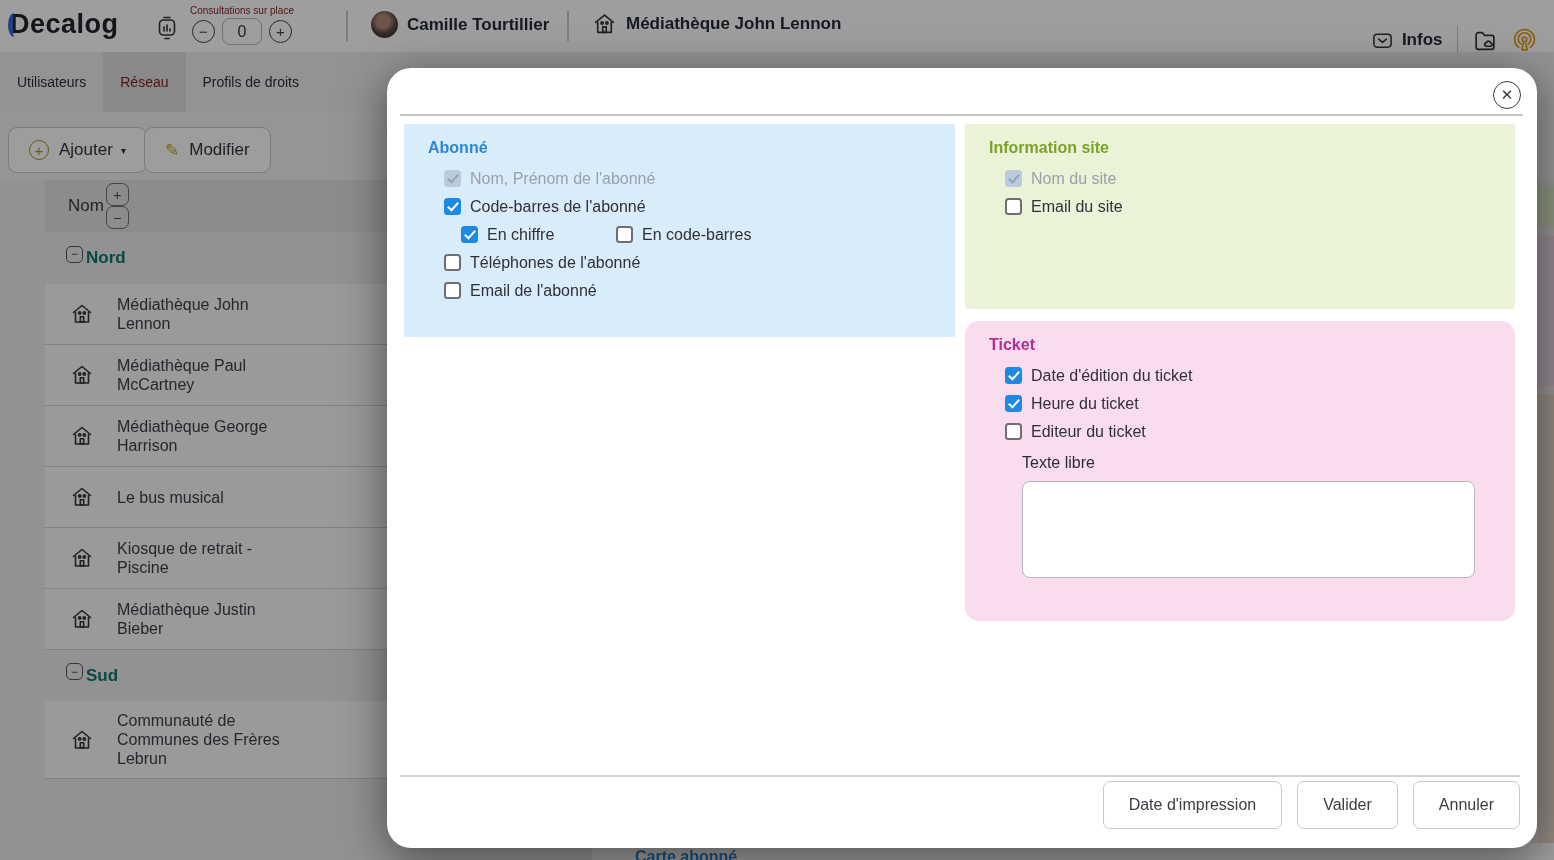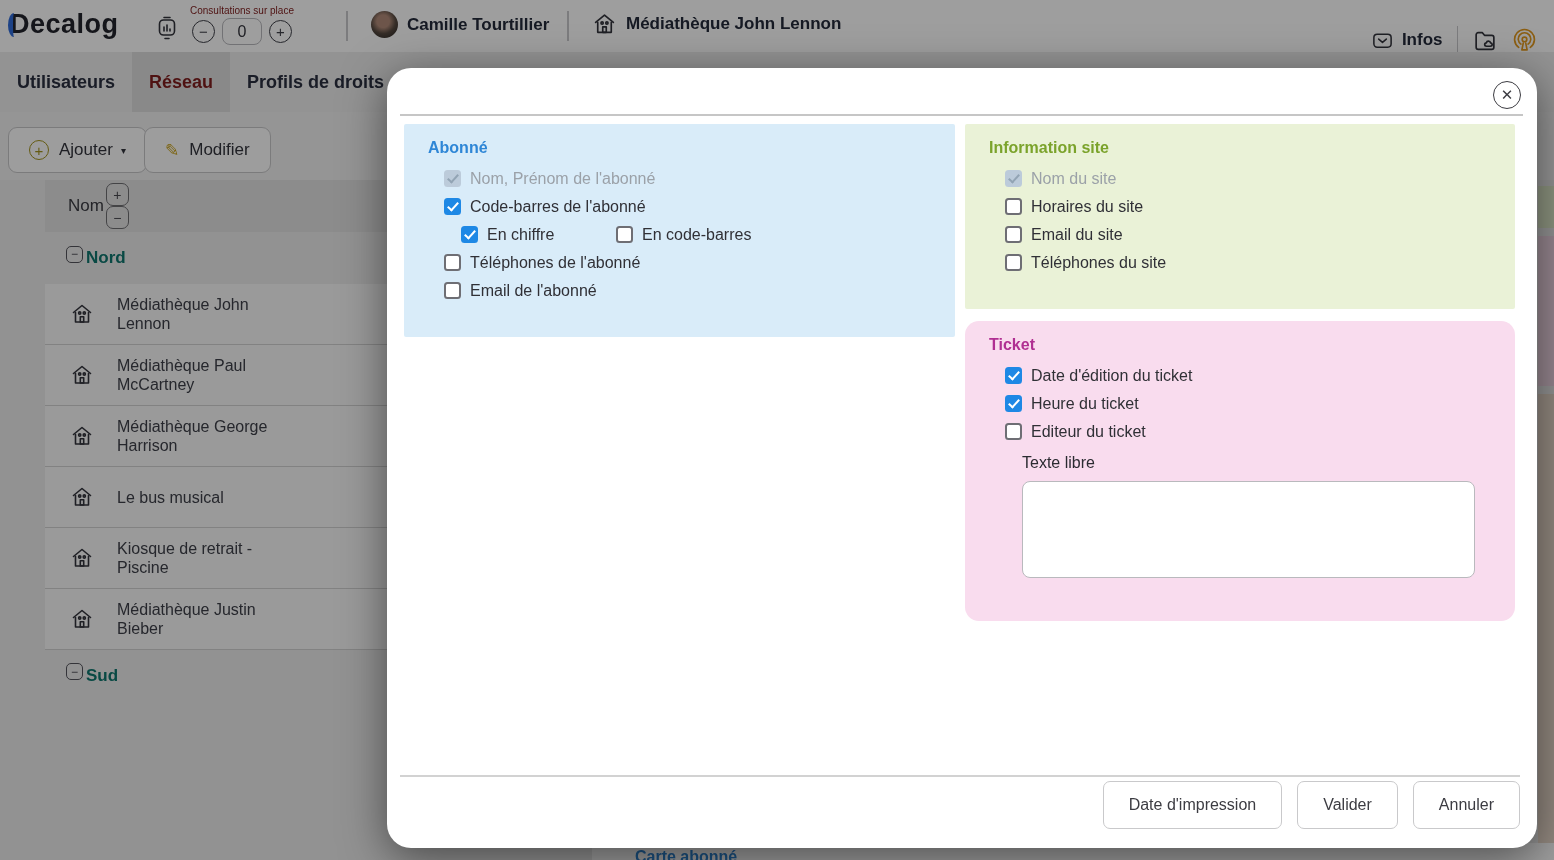--- a/index.html
+++ b/index.html
@@ -24,21 +24,21 @@
   .vsep { position:absolute; top:11px; width:1.5px; height:30px; background:#c8c8cc; }
   .user { position:absolute; left:371px; top:11px; display:flex; align-items:center; gap:9px; }
   .avatar { width:27px; height:27px; border-radius:50%; background:radial-gradient(circle at 45% 38%, #b08a78 0 28%, #574a41 55%, #23211f 100%); }
   .hdr-name { font-size:17px; font-weight:bold; color:#242a3a; }
   .site { position:absolute; left:592px; top:11px; display:flex; align-items:center; gap:9px; }
   .hdr-right { position:absolute; right:17px; top:26px; display:flex; align-items:center; gap:14px; }
   .infos { display:flex; align-items:center; gap:8px; }
 
   
   .tabbar { position:absolute; left:0; top:52px; width:1554px; height:60px; background:#ededed; display:flex; }
-  .tab { padding:0 17px; height:60px; display:flex; align-items:center; font-size:18px; font-weight:bold; color:#2a2f40; }
+  .tab { padding:0 17px; height:60px; display:flex; align-items:center; font-size:14px; font-weight:normal; color:#2a2f40; }
   .tab.active { background:#dedede; color:#7f1d1d; }
 
   
   .toolbar { position:absolute; left:0; top:112px; width:1554px; height:68px; background:#f0f0f0; }
   .tb-btn { position:absolute; top:15px; height:46px; background:#fdfdfd; border:1.5px solid #c7c7c9; border-radius:9px; display:flex; align-items:center; gap:10px; padding:0 20px; font-size:17px; color:#33343c; }
   .tb-btn.ajouter { left:8px; }
   .tb-btn.modifier { left:144px; }
   .plus-circle { width:20px; height:20px; border:1.7px solid #a3941f; border-radius:50%; color:#a3941f; font-size:15px; display:flex; align-items:center; justify-content:center; }
   .caret { font-size:10px; color:#33343c; margin-left:-2px; }
 
@@ -264,20 +264,30 @@
           <rect x="10.3" y="14.8" width="3.4" height="5.2"></rect>
         </svg>
       <span class="row-label">Médiathèque Justin Bieber</span>
     </div>
 
     <div class="group-row" style="height:51px">
       <span class="group-minus">−</span>
       <span class="group-label">Sud</span>
     </div>
 
+    <div class="row">
+      <svg class="ico" width="24" height="24" viewBox="0 0 24 24">
+          <path d="M5.5 10.5V20h13v-9.5"></path>
+          <path d="M3.5 10.5 12 3.5l8.5 7"></path>
+          <circle cx="9.7" cy="11" r="1.1"></circle>
+          <circle cx="14.3" cy="11" r="1.1"></circle>
+          <rect x="10.3" y="14.8" width="3.4" height="5.2"></rect>
+        </svg>
+      <span class="row-label">Communauté de Communes des Frères Lebrun</span>
+    </div>
   </div>
 
   <div class="strip strip-green"></div>
   <div class="strip strip-pink"></div>
   <div class="strip strip-tan"></div>
   <div class="carte-panel">
     <span class="carte-title">Carte abonné</span>
   </div>
 </div>
 
@@ -321,29 +331,21 @@
 
   <div class="panel panel-info">
     <div class="panel-title">Information site</div>
     <div class="cb-col">
       <label class="cb disabled">
         <span class="box checked disabled"></span>
         <span class="cb-label">Nom du site</span>
       </label>
       <label class="cb">
         <span class="box"></span>
-        <span class="cb-label">Horaires du site</span>
-      </label>
-      <label class="cb">
-        <span class="box"></span>
         <span class="cb-label">Email du site</span>
-      </label>
-      <label class="cb">
-        <span class="box"></span>
-        <span class="cb-label">Téléphones du site</span>
       </label>
     </div>
   </div>
 
   <div class="panel panel-ticket">
     <div class="panel-title">Ticket</div>
     <div class="cb-col">
       <label class="cb">
         <span class="box checked"></span>
         <span class="cb-label">Date d'édition du ticket</span>

